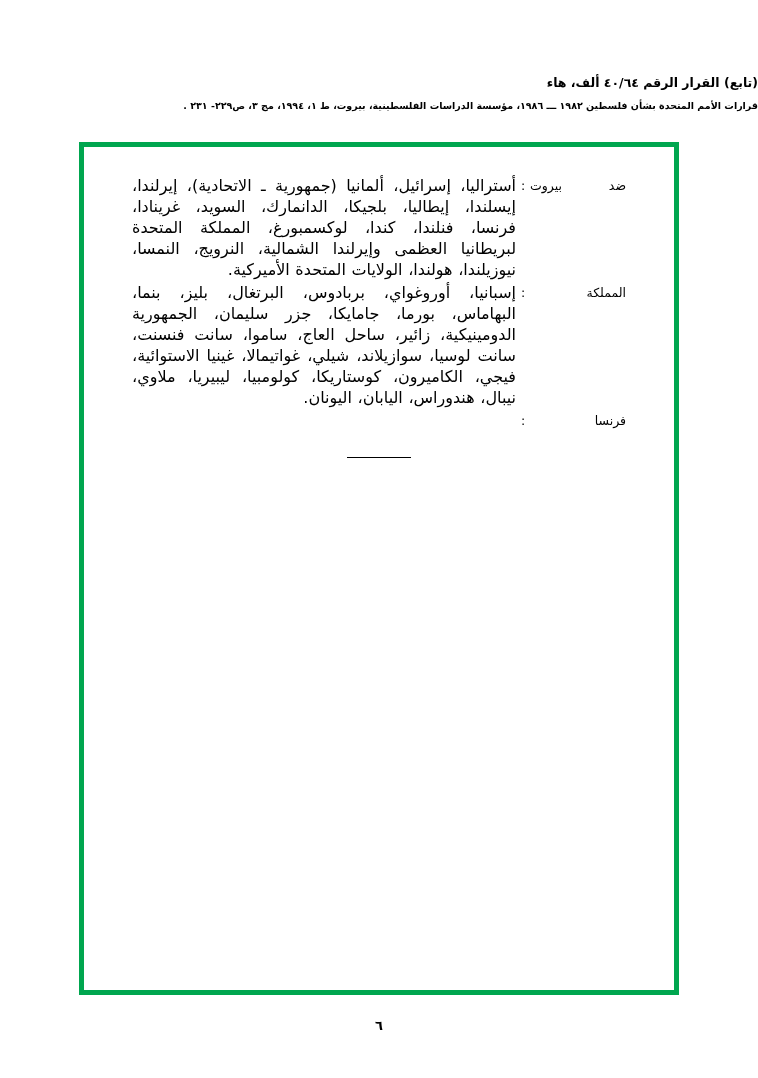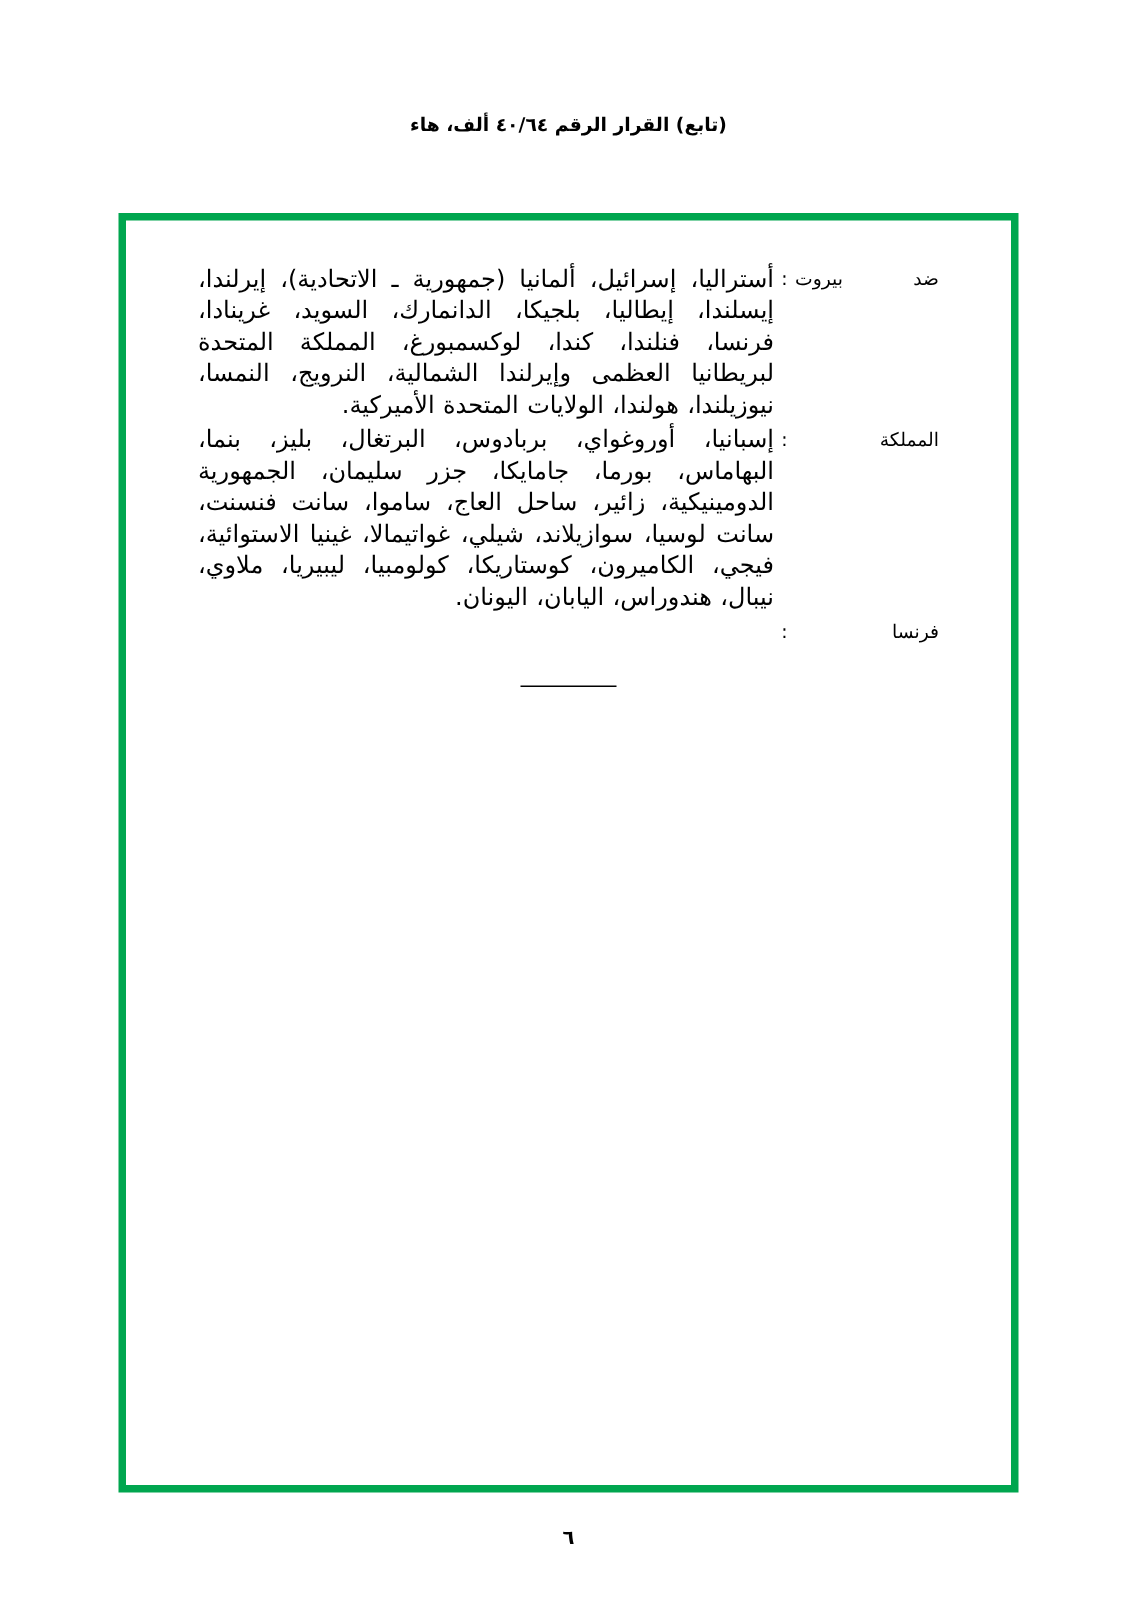--- a/index.html
+++ b/index.html
@@ -20,21 +20,21 @@
     position: absolute;
     inset: 0;
   }
 
   
   .header {
     position: absolute;
     top: 74px;
     left: 0;
     right: 0;
-    text-align: center;
+    text-align: right;
   }
   .header-title {
     font-size: 12.5px;
     font-weight: bold;
     letter-spacing: 0px;
     line-height: 1.4;
     direction: rtl;
   }
   .header-source {
     margin-top: 7px;
@@ -121,20 +121,21 @@
     font-weight: bold;
   }
 </style>
 </head>
 <body>
 
 <div class="page">
 
   <div class="header">
     <div class="header-title">(تابع) القرار الرقم ٤٠/٦٤ ألف، هاء</div>
+    <div class="header-source">قرارات الأمم المتحدة بشأن فلسطين ١٩٨٢ ـــ ١٩٨٦، مؤسسة الدراسات الفلسطينية، بيروت، ط ١، ١٩٩٤،  مج ٣، ص٢٢٩- ٢٣١ .</div>
   </div>
 
   <div class="frame">
     <div class="content">
 
       <div class="entry">
         <div class="entry-label">ضد بيروت</div>
         <div class="entry-colon">:</div>
         <div class="entry-text">أستراليا، إسرائيل، ألمانيا (جمهورية ـ الاتحادية)، إيرلندا، إيسلندا، إيطاليا، بلجيكا، الدانمارك، السويد، غرينادا، فرنسا، فنلندا، كندا، لوكسمبورغ، المملكة المتحدة لبريطانيا العظمى وإيرلندا الشمالية، النرويج، النمسا، نيوزيلندا، هولندا، الولايات المتحدة الأميركية.</div>
       </div>

